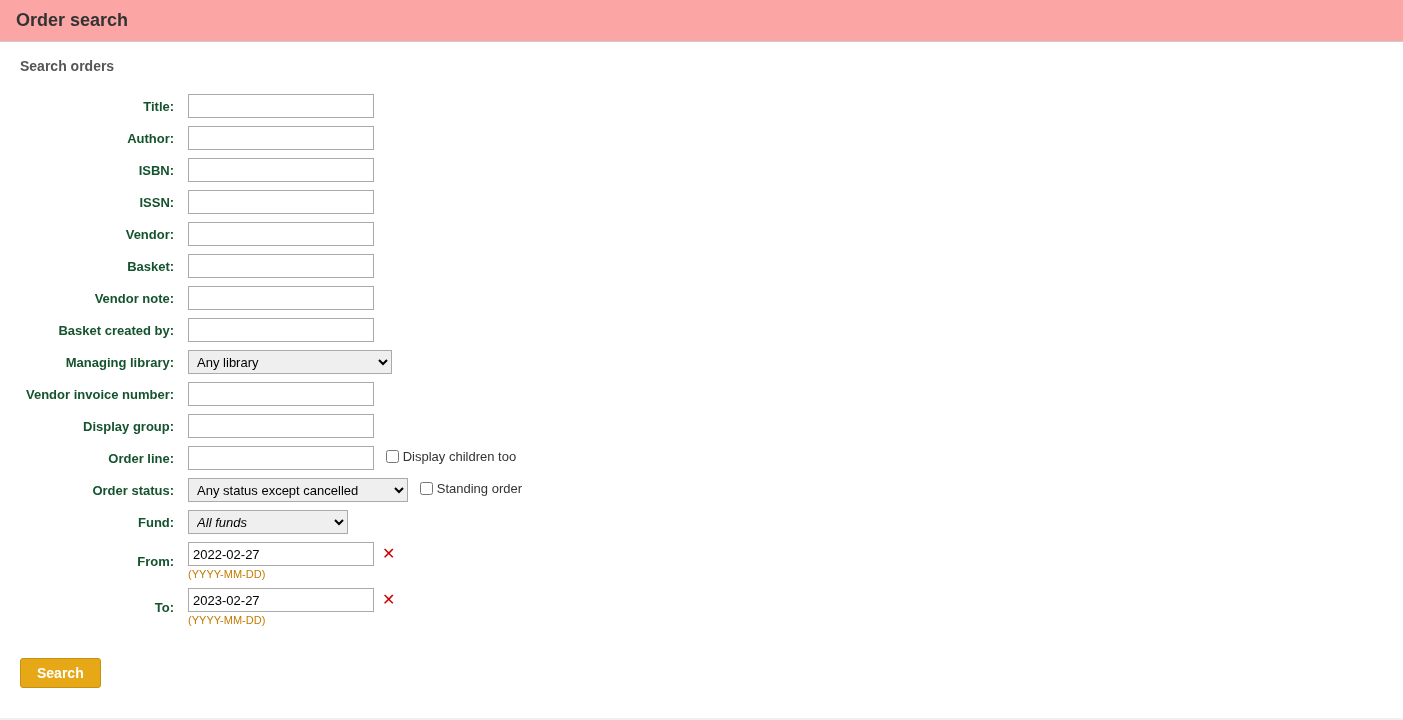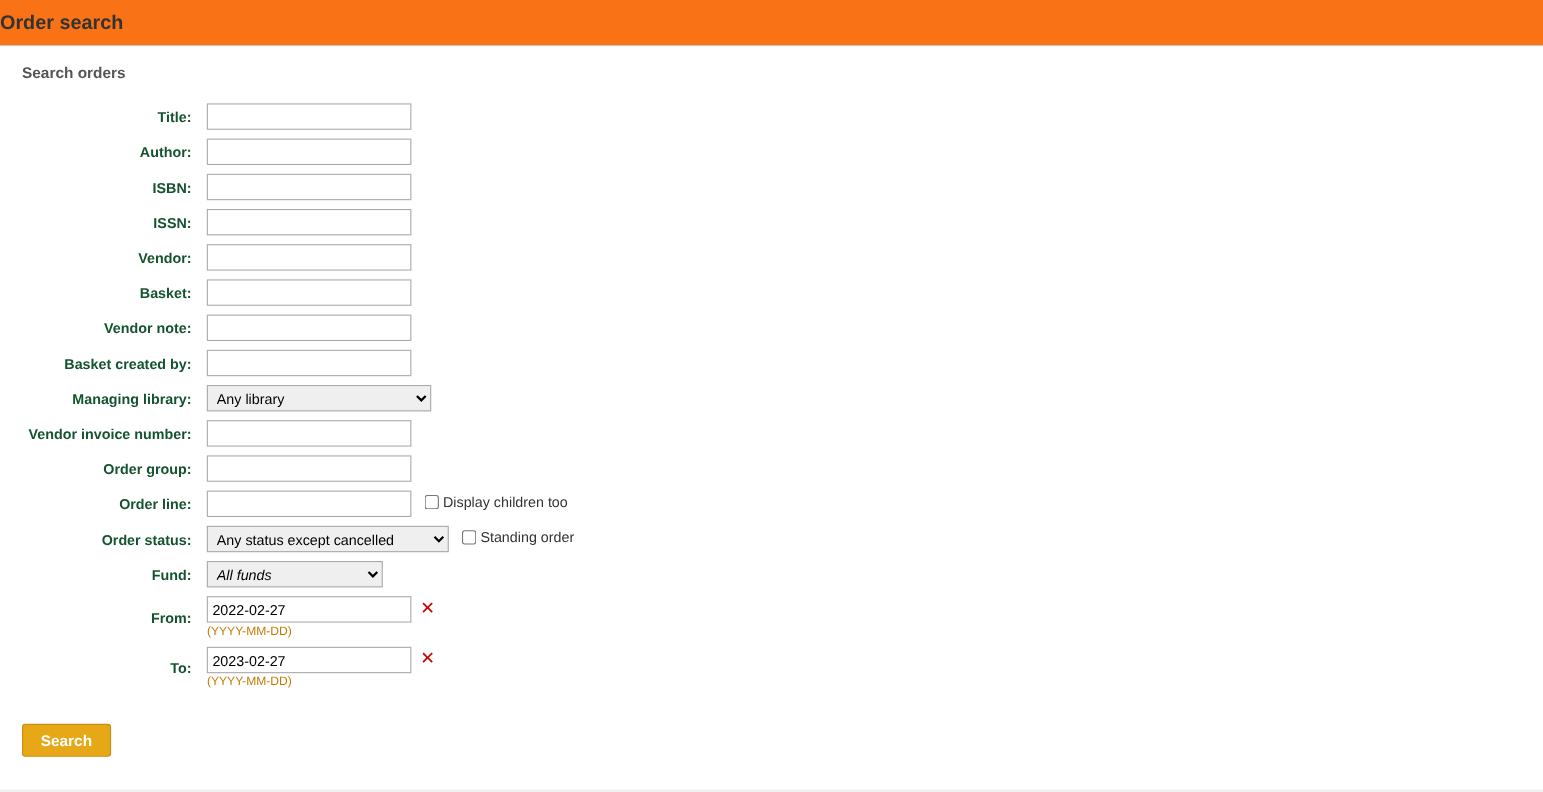--- a/index.html
+++ b/index.html
@@ -3,22 +3,22 @@
   <meta charset="utf-8">
   <style>
     * { box-sizing: border-box; margin: 0; padding: 0; }
     body {
       font-family: Arial, sans-serif;
       font-size: 13px;
       background: #f0f0f0;
       color: #333;
     }
     .page-title {
-      background: #f97316;
-      padding: 10px 0;
+      background: #fca5a5;
+      padding: 10px 16px;
       font-size: 18px;
       font-weight: bold;
       border-bottom: 1px solid #ccc;
     }
     .main-container {
       background: #fff;
       margin: 0;
       padding: 16px 20px 30px 20px;
       min-height: calc(100vh - 44px);
     }
@@ -161,21 +161,21 @@
         </select>
       </td>
     </tr>
     <tr>
       <td style="white-space:normal; text-align:right; padding-right:8px;">
         <span>Vendor invoice number:</span>
       </td>
       <td><input type="text" style=""></td>
     </tr>
     <tr>
-      <td>Order group:</td>
+      <td>Display group:</td>
       <td><input type="text" style=""></td>
     </tr>
     <tr>
       <td>Order line:</td>
       <td>
         <input type="text" style="">
         <label class="checkbox-label">
           <input type="checkbox" style="">
           <span>Display children too</span>
         </label>

